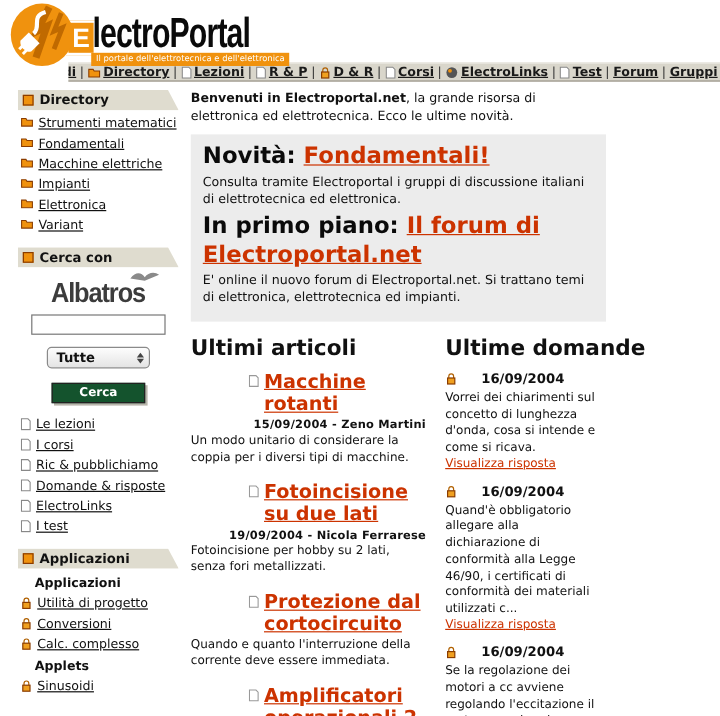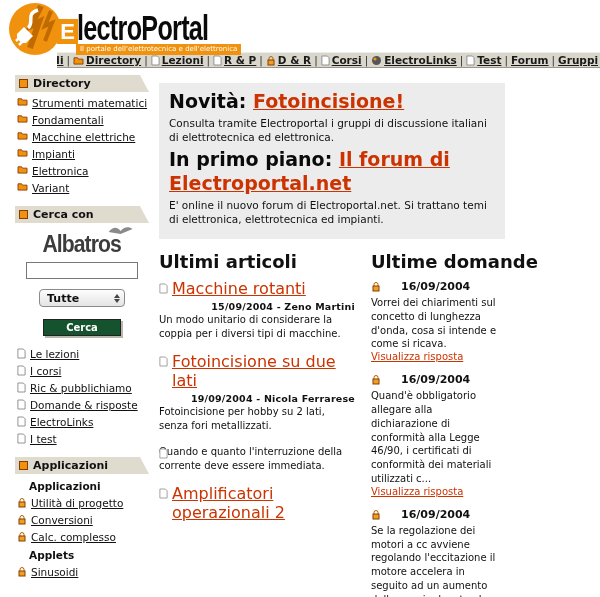--- a/index.html
+++ b/index.html
@@ -67,22 +67,22 @@
   .news-head { font-size:19px; font-weight:bold; color:#0a0a0a; line-height:1.25; }
   .news-head a { color:#cc3300; text-decoration:underline; }
   .news-text { font-size:10.5px; line-height:1.35; margin:2px 0 4px 0; }
 
   .columns { display:flex; margin-top:12px; }
   .col-articles { width:196px; flex:0 0 196px; }
   .col-questions { width:130px; flex:0 0 130px; margin-left:16px; }
   .col-head { font-size:18px; font-weight:bold; margin-bottom:8px; white-space:nowrap; }
 
   .article { margin-bottom:13px; }
-  .article-title { position:relative; padding-left:13px; font-size:16px; font-weight:normal;
-                   line-height:1.15; }
+  .article-title { position:relative; padding-left:13px; font-size:16px; font-weight:bold;
+                   line-height:1.15;margin-left:48px; }
   .article-title a { color:#cc3300; text-decoration:underline; }
   .article-title .ic { position:absolute; left:0; top:3px; }
   .article-meta { font-size:9.5px; font-weight:bold; margin-top:3px; letter-spacing:.2px;text-align:right; }
   .article-desc { font-size:10px; line-height:1.35; margin-top:1px; }
 
   .question { margin-bottom:11px; }
   .q-date { display:flex; align-items:center; gap:20px; font-size:11px; font-weight:bold; }
   .q-desc { font-size:10px; line-height:1.38; margin-top:3px; }
   .q-link { font-size:10px; }
   .q-link a { color:#cc3300; text-decoration:underline; }
@@ -313,25 +313,28 @@
               <path d="M3 5V3.5a2 2 0 014 0V5" fill="none" stroke="#b06000"></path>
               <rect x="2" y="5" width="6" height="5" fill="#f0a020" stroke="#8a3c00"></rect>
             </svg>
             <a href="#">Sinusoidi</a>
           </div>
 
       </div>
     </div>
 
     <div class="main">
+      <div class="welcome">
+        <b>Benvenuti in Electroportal.net</b><span>, la grande risorsa di elettronica ed elettrotecnica. Ecco le ultime novità.</span>
+      </div>
 
       <div class="news-box">
         <div class="news-head">
           <span>Novità:</span>
-          <a href="#">Fotoincisione!</a>
+          <a href="#">Fondamentali!</a>
         </div>
         <div class="news-text">Consulta tramite Electroportal i gruppi di discussione italiani di elettrotecnica ed elettronica.</div>
         <div class="news-head">
           <span>In primo piano:</span>
           <a href="#">Il forum di Electroportal.net</a>
         </div>
         <div class="news-text">E' online il nuovo forum di Electroportal.net. Si trattano temi di elettronica, elettrotecnica ed impianti.</div>
       </div>
 
       <div class="columns">
@@ -351,21 +354,21 @@
             <div class="article-title"><svg class="ic" width="9" height="11" viewBox="0 0 10 12">
                   <path d="M1 1h6l2 2v8H1z" fill="#fff" stroke="#999"></path>
                 </svg><a href="#">Fotoincisione su due lati</a></div>
             <div class="article-meta">19/09/2004 - Nicola Ferrarese</div>
             <div class="article-desc">Fotoincisione per hobby su 2 lati, senza fori metallizzati.</div>
           </div>
 
           <div class="article">
             <div class="article-title"><svg class="ic" width="9" height="11" viewBox="0 0 10 12">
                   <path d="M1 1h6l2 2v8H1z" fill="#fff" stroke="#999"></path>
-                </svg></div>
+                </svg><a href="#">Protezione dal cortocircuito</a></div>
             <div class="article-desc">Quando e quanto l'interruzione della corrente deve essere immediata.</div>
           </div>
 
           <div class="article">
             <div class="article-title"><svg class="ic" width="9" height="11" viewBox="0 0 10 12">
                   <path d="M1 1h6l2 2v8H1z" fill="#fff" stroke="#999"></path>
                 </svg><a href="#">Amplificatori operazionali 2</a></div>
 
           </div>
 

